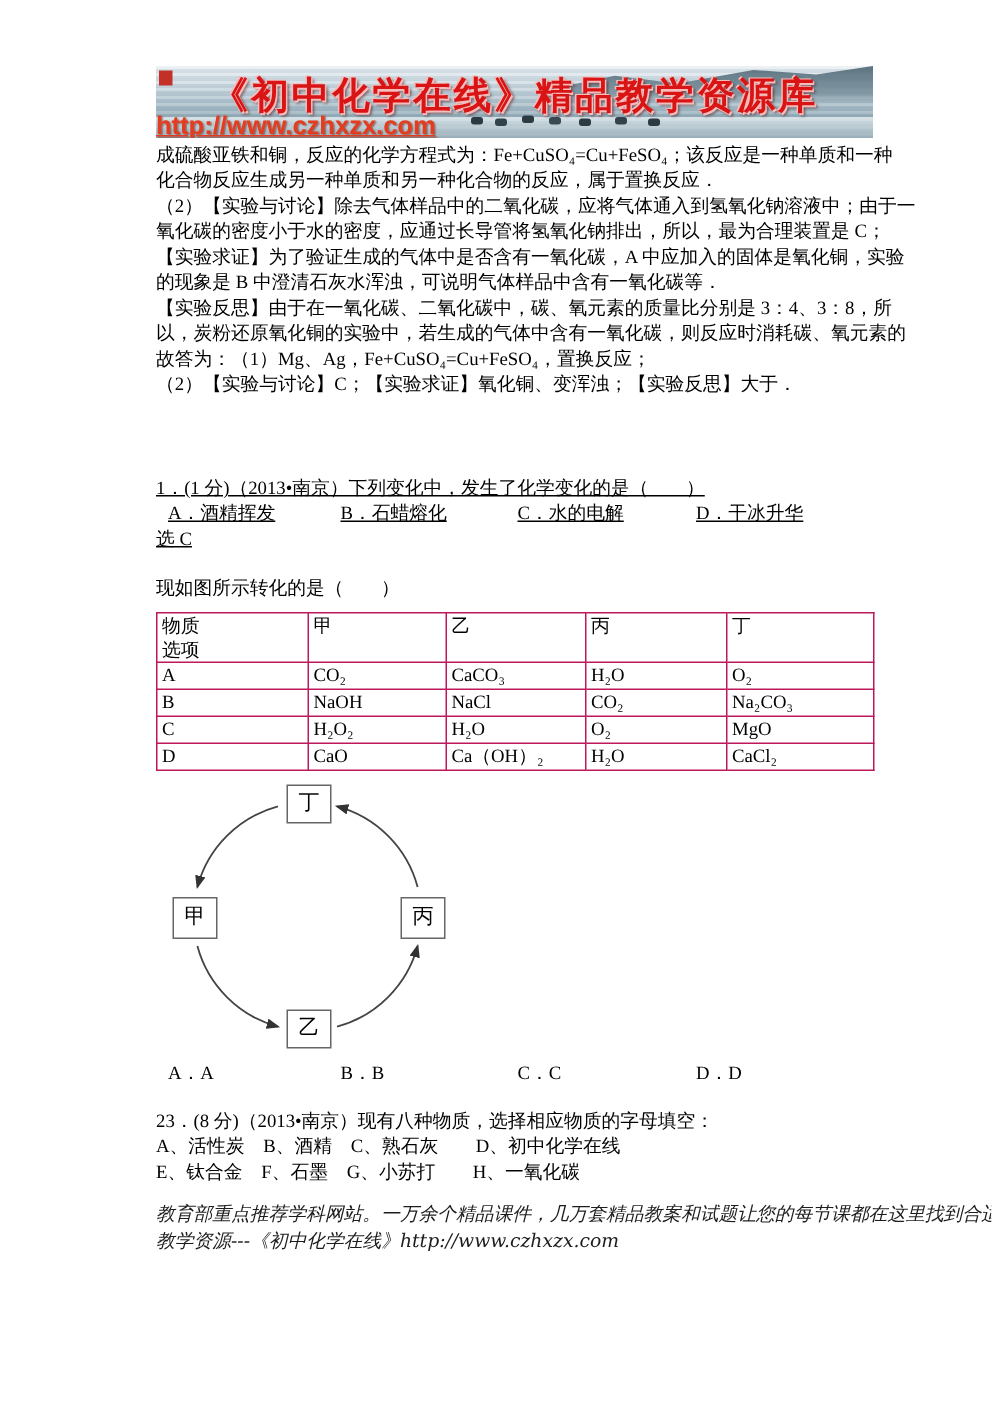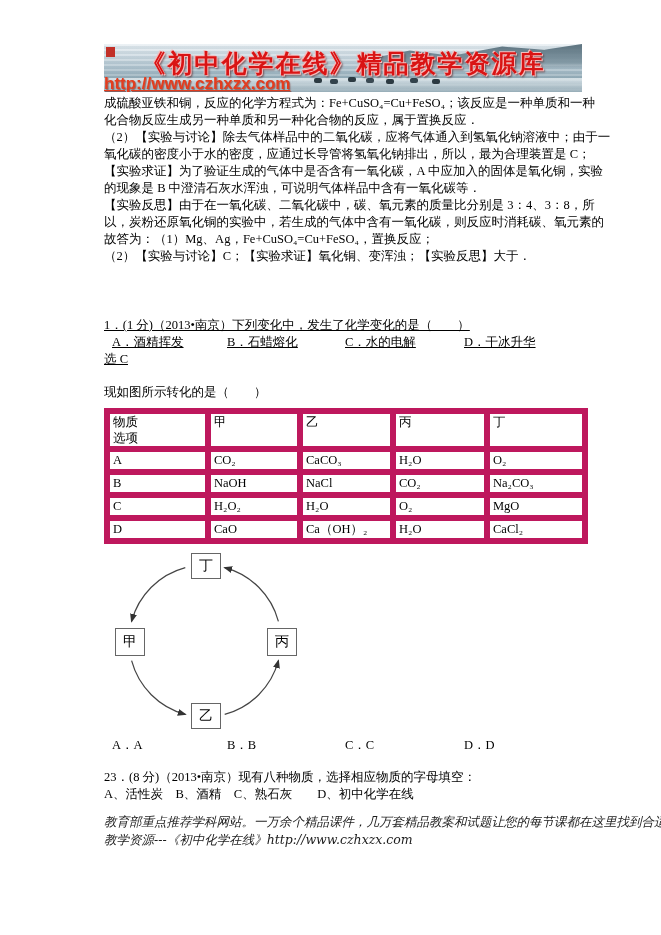--- a/index.html
+++ b/index.html
@@ -31,21 +31,21 @@
   .tline{font-size:12.5px;line-height:17px;white-space:pre;}
   .answer-block{margin-top:3px;}
   .q1{margin-top:52px;text-decoration:underline;}
   .opts{display:grid;grid-template-columns:115px 118px 119px auto;padding-left:8px;}
   .opts .opt{font-size:12.5px;line-height:17px;white-space:pre;}
   .q20{margin-top:16px;}
   .q23{margin-top:15px;}
 
   
   table.mat{border-collapse:collapse;table-layout:fixed;width:478px;margin-top:7px;border:1px solid #000;}
-  table.mat td{border:6px solid #be185d;padding:0 3px;font-size:12.5px;line-height:16px;vertical-align:top;}
+  table.mat td{border:1px solid #be185d;padding:0 3px;font-size:12.5px;line-height:16px;vertical-align:top;}
   table.mat tr.hdr td{height:32px;}
   table.mat tr.datarow td{height:17px;}
 
   
   .diagram{position:relative;width:300px;height:190px;margin-top:3px;margin-left:0;}
   .diagram svg{position:absolute;left:0;top:0;}
   .node{position:absolute;width:28px;height:24px;border:1px solid #666;background:#fff;
     display:flex;align-items:center;justify-content:center;font-size:14px;line-height:1;
     font-family:"Liberation Serif","DejaVu Serif",serif;}
   .node-top{left:87px;top:6px;}
@@ -175,20 +175,21 @@
           <span class="opt">A．A</span>
           <span class="opt">B．B</span>
           <span class="opt">C．C</span>
           <span class="opt">D．D</span>
         </div>
     </div>
 
     <div class="q23">
       <div class="tline">23．(8 分)（2013•南京）现有八种物质，选择相应物质的字母填空：</div>
       <div class="tline">A、活性炭　B、酒精　C、熟石灰　　D、初中化学在线</div>
+      <div class="tline">E、钛合金　F、石墨　G、小苏打　　H、一氧化碳</div>
     </div>
 
     <div class="footer">
       <div class="tline">教育部重点推荐学科网站。一万余个精品课件，几万套精品教案和试题让您的每节课都在这里找到合适的</div>
       <div class="tline">教学资源---《初中化学在线》http://www.czhxzx.com</div>
     </div>
 
   </div>
 </div>
 

